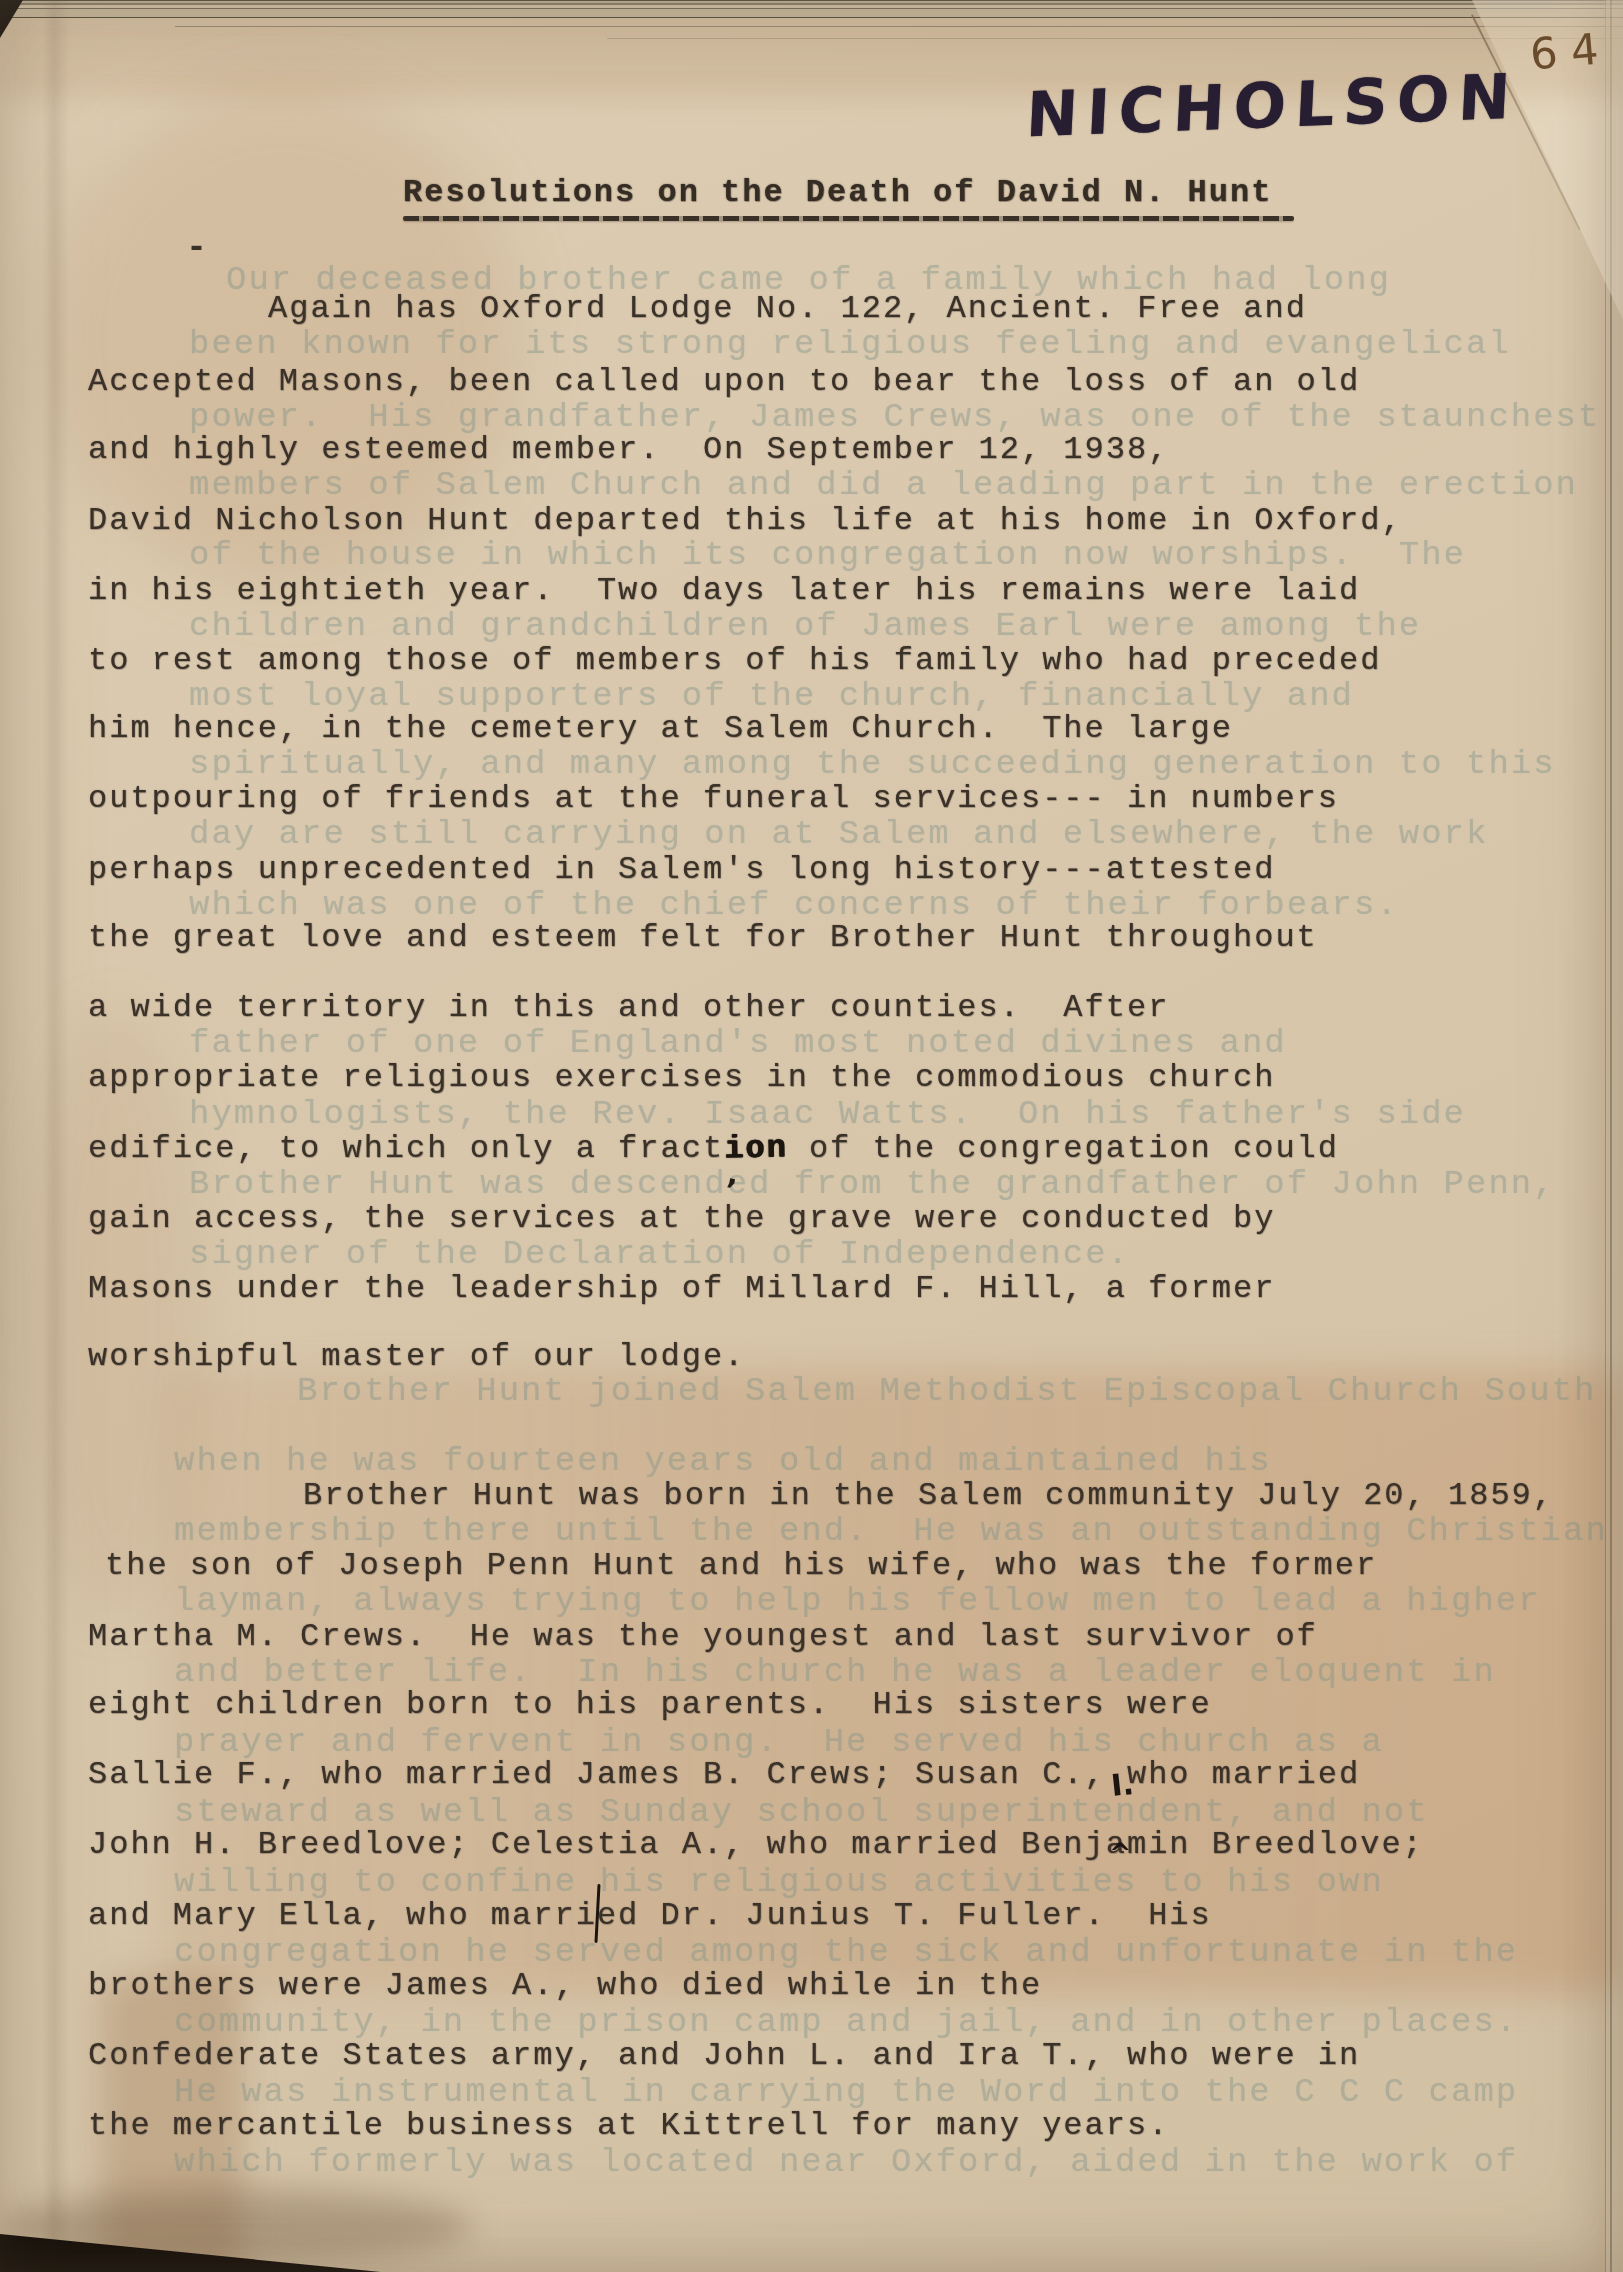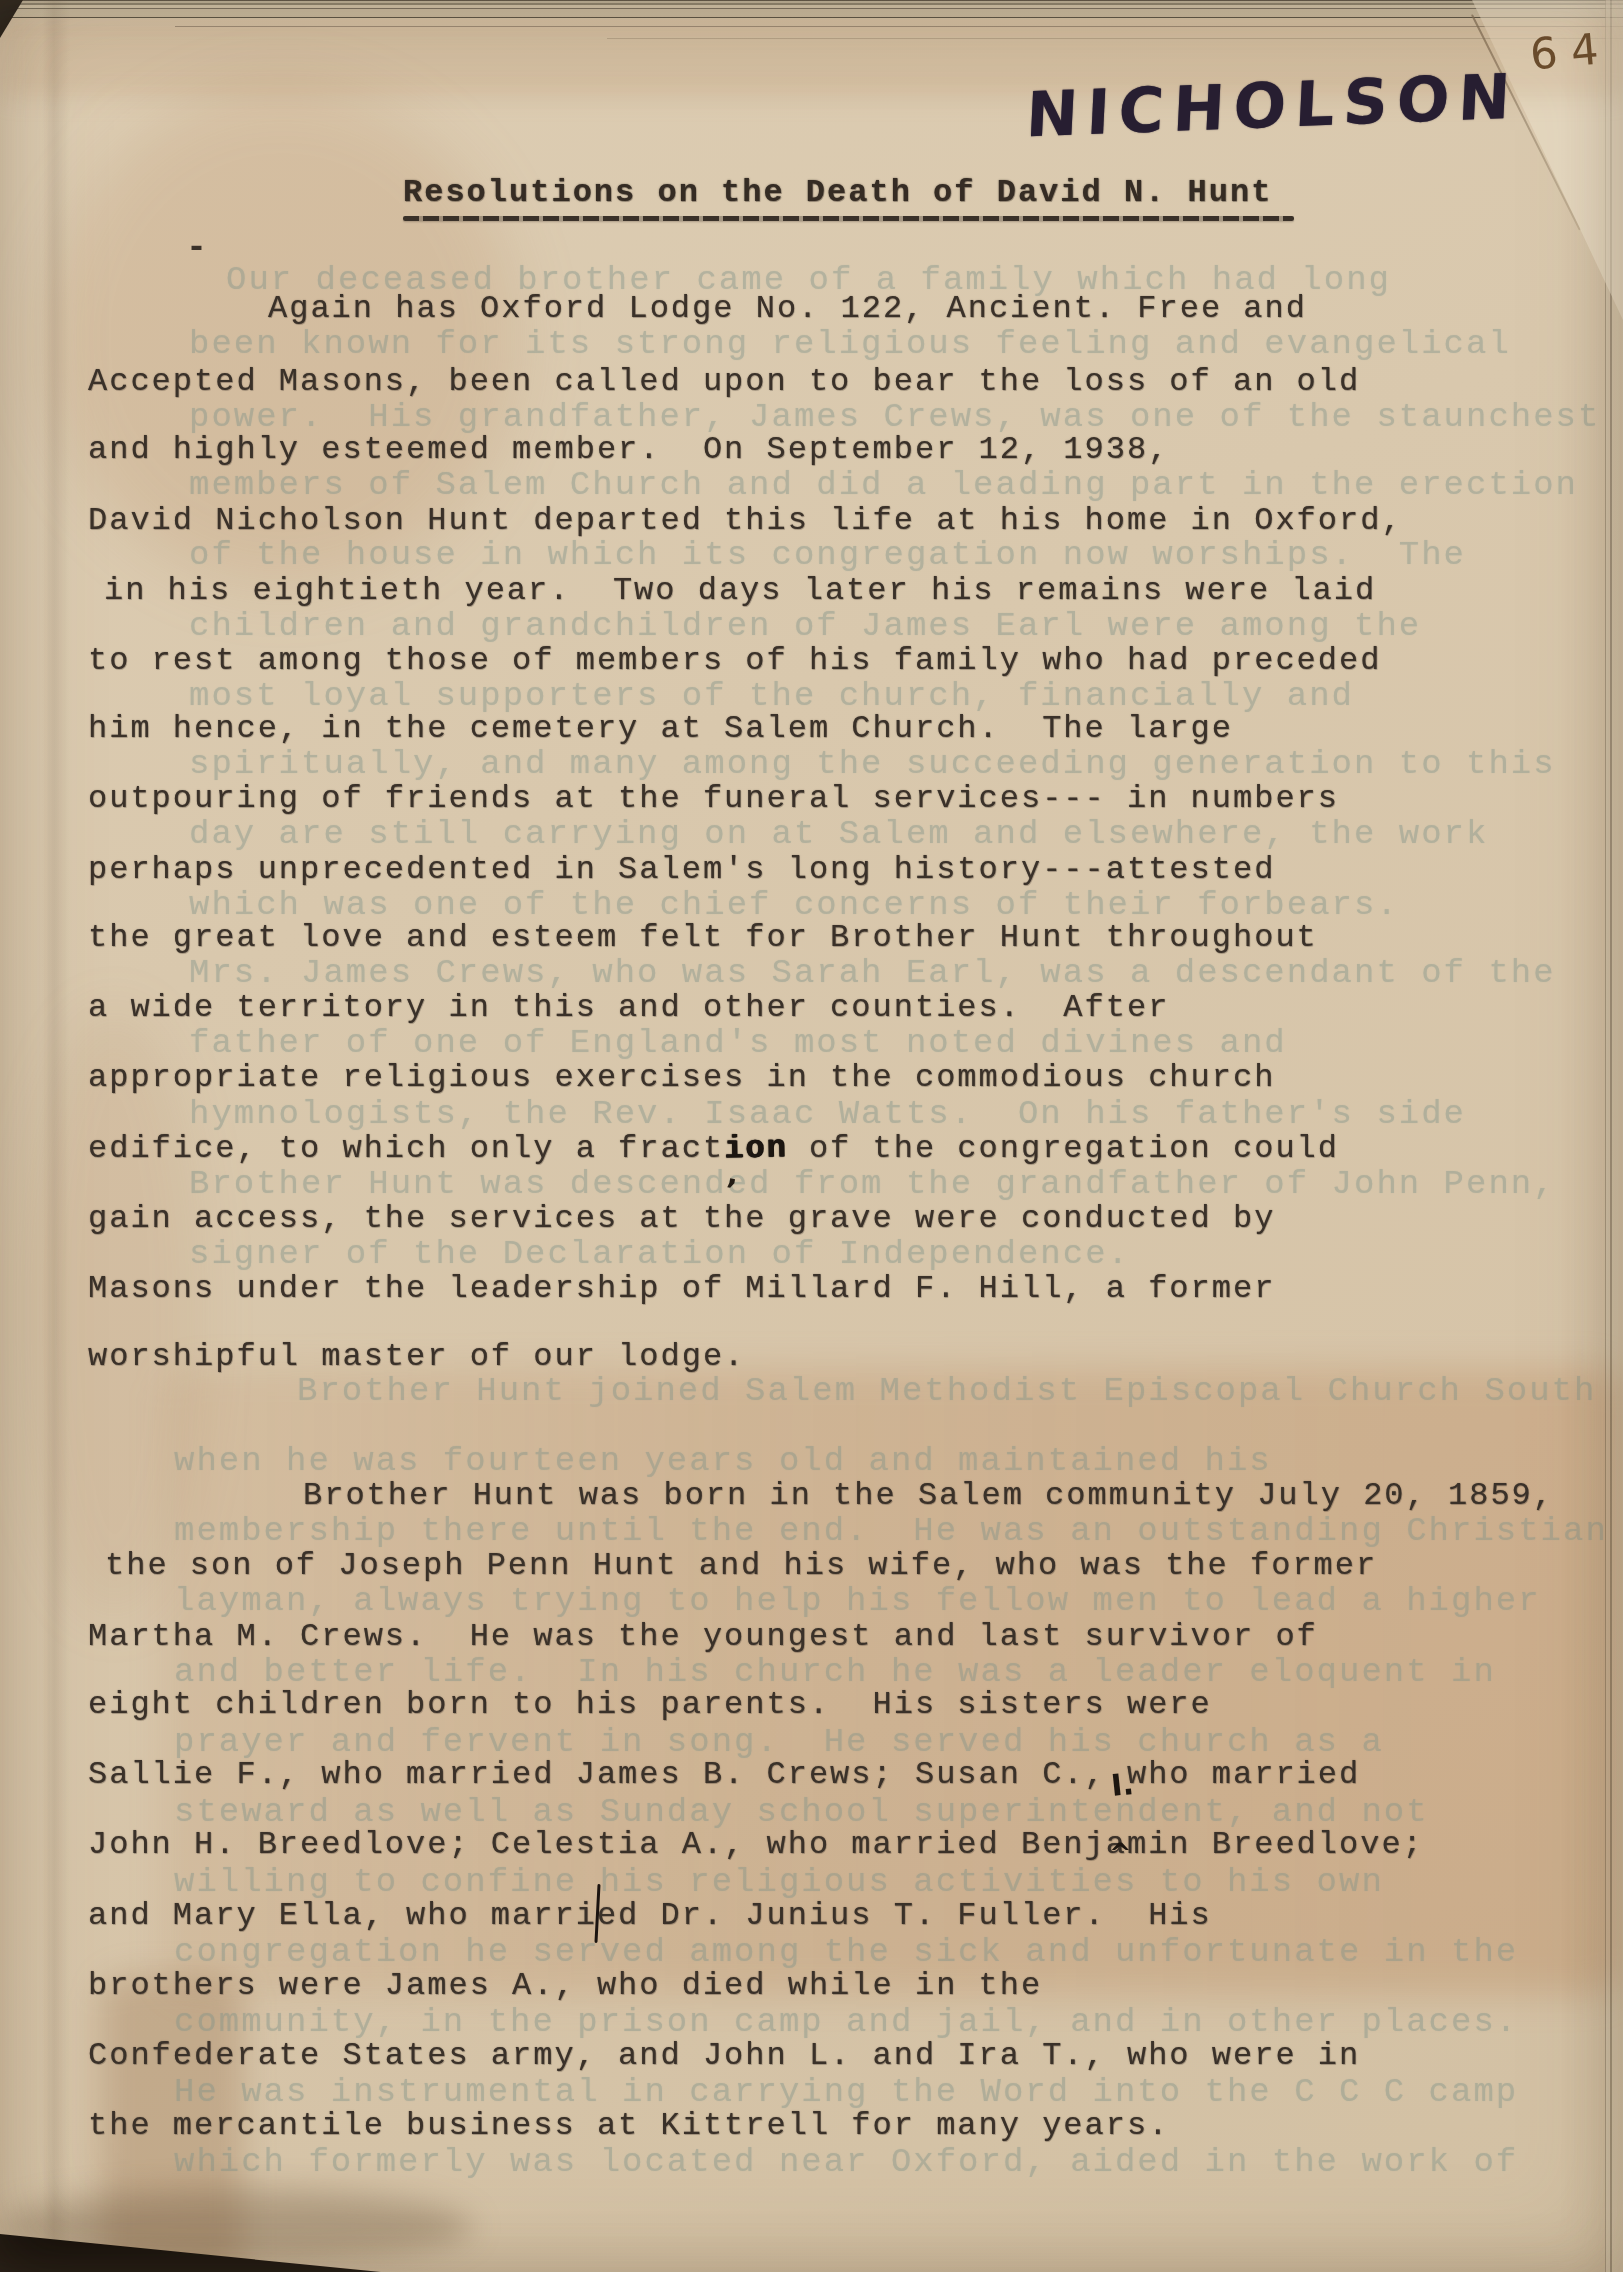--- a/index.html
+++ b/index.html
@@ -161,21 +161,20 @@
       <div class="gline" style="left: 226px; top: 261px;">Our deceased brother came of a family which had long</div>
       <div class="gline" style="left: 189px; top: 325px;">been known for its strong religious feeling and evangelical</div>
       <div class="gline" style="left: 189px; top: 398px;">power.  His grandfather, James Crews, was one of the staunchest</div>
       <div class="gline" style="left: 189px; top: 466px;">members of Salem Church and did a leading part in the erection</div>
       <div class="gline" style="left: 189px; top: 536px;">of the house in which its congregation now worships.  The</div>
       <div class="gline" style="left: 189px; top: 607px;">children and grandchildren of James Earl were among the</div>
       <div class="gline" style="left: 189px; top: 677px;">most loyal supporters of the church, financially and</div>
       <div class="gline" style="left: 189px; top: 745px;">spiritually, and many among the succeeding generation to this</div>
       <div class="gline" style="left: 189px; top: 815px;">day are still carrying on at Salem and elsewhere, the work</div>
       <div class="gline" style="left: 189px; top: 886px;">which was one of the chief concerns of their forbears.</div>
-      <div class="gline" style="left: 189px; top: 954px;">Mrs. James Crews, who was Sarah Earl, was a descendant of the</div>
       <div class="gline" style="left: 189px; top: 1024px;">father of one of England's most noted divines and</div>
       <div class="gline" style="left: 189px; top: 1095px;">hymnologists, the Rev. Isaac Watts.  On his father's side</div>
       <div class="gline" style="left: 189px; top: 1165px;">Brother Hunt was descended from the grandfather of John Penn,</div>
       <div class="gline" style="left: 189px; top: 1235px;">signer of the Declaration of Independence.</div>
       <div class="gline" style="left: 297px; top: 1372px;">Brother Hunt joined Salem Methodist Episcopal Church South</div>
       <div class="gline" style="left: 174px; top: 1442px;">when he was fourteen years old and maintained his</div>
       <div class="gline" style="left: 174px; top: 1512px;">membership there until the end.  He was an outstanding Christian</div>
       <div class="gline" style="left: 174px; top: 1582px;">layman, always trying to help his fellow men to lead a higher</div>
       <div class="gline" style="left: 174px; top: 1653px;">and better life.  In his church he was a leader eloquent in</div>
       <div class="gline" style="left: 174px; top: 1723px;">prayer and fervent in song.  He served his church as a</div>
@@ -190,21 +189,21 @@
   <div class="typed-layer">
     <div class="title-wrap">
       <div class="title-text">Resolutions on the Death of David N. Hunt</div>
       <div class="title-rule"></div>
     </div>
     <div class="stray-dash">-</div>
   <div class="tline" style="left: 268px; top: 290px;">Again has Oxford Lodge No. 122, Ancient. Free and</div>
       <div class="tline" style="left: 88px; top: 363px;">Accepted Masons, been called upon to bear the loss of an old</div>
       <div class="tline" style="left: 88px; top: 431px;">and highly esteemed member.  On September 12, 1938,</div>
       <div class="tline" style="left: 88px; top: 502px;">David Nicholson Hunt departed this life at his home in Oxford,</div>
-      <div class="tline" style="left: 88px; top: 572px; margin-left: 16px;">in his eightieth year.  Two days later his remains were laid</div>
+      <div class="tline" style="left: 88px; top: 572px;">in his eightieth year.  Two days later his remains were laid</div>
       <div class="tline" style="left: 88px; top: 642px;">to rest among those of members of his family who had preceded</div>
       <div class="tline" style="left: 88px; top: 710px;">him hence, in the cemetery at Salem Church.  The large</div>
       <div class="tline" style="left: 88px; top: 780px;">outpouring of friends at the funeral services--- in numbers</div>
       <div class="tline" style="left: 88px; top: 851px;">perhaps unprecedented in Salem's long history---attested</div>
       <div class="tline" style="left: 88px; top: 919px;">the great love and esteem felt for Brother Hunt throughout</div>
       <div class="tline" style="left: 88px; top: 989px;">a wide territory in this and other counties.  After</div>
       <div class="tline" style="left: 88px; top: 1059px;">appropriate religious exercises in the commodious church</div>
       <div class="tline" style="left: 88px; top: 1130px;"><span>edifice, to which only a fract</span><span class="overstrike">ion</span><span> of the congregation could</span></div>
       <div class="tline" style="left: 88px; top: 1200px;">gain access, the services at the grave were conducted by</div>
       <div class="tline" style="left: 88px; top: 1270px;">Masons under the leadership of Millard F. Hill, a former</div>

